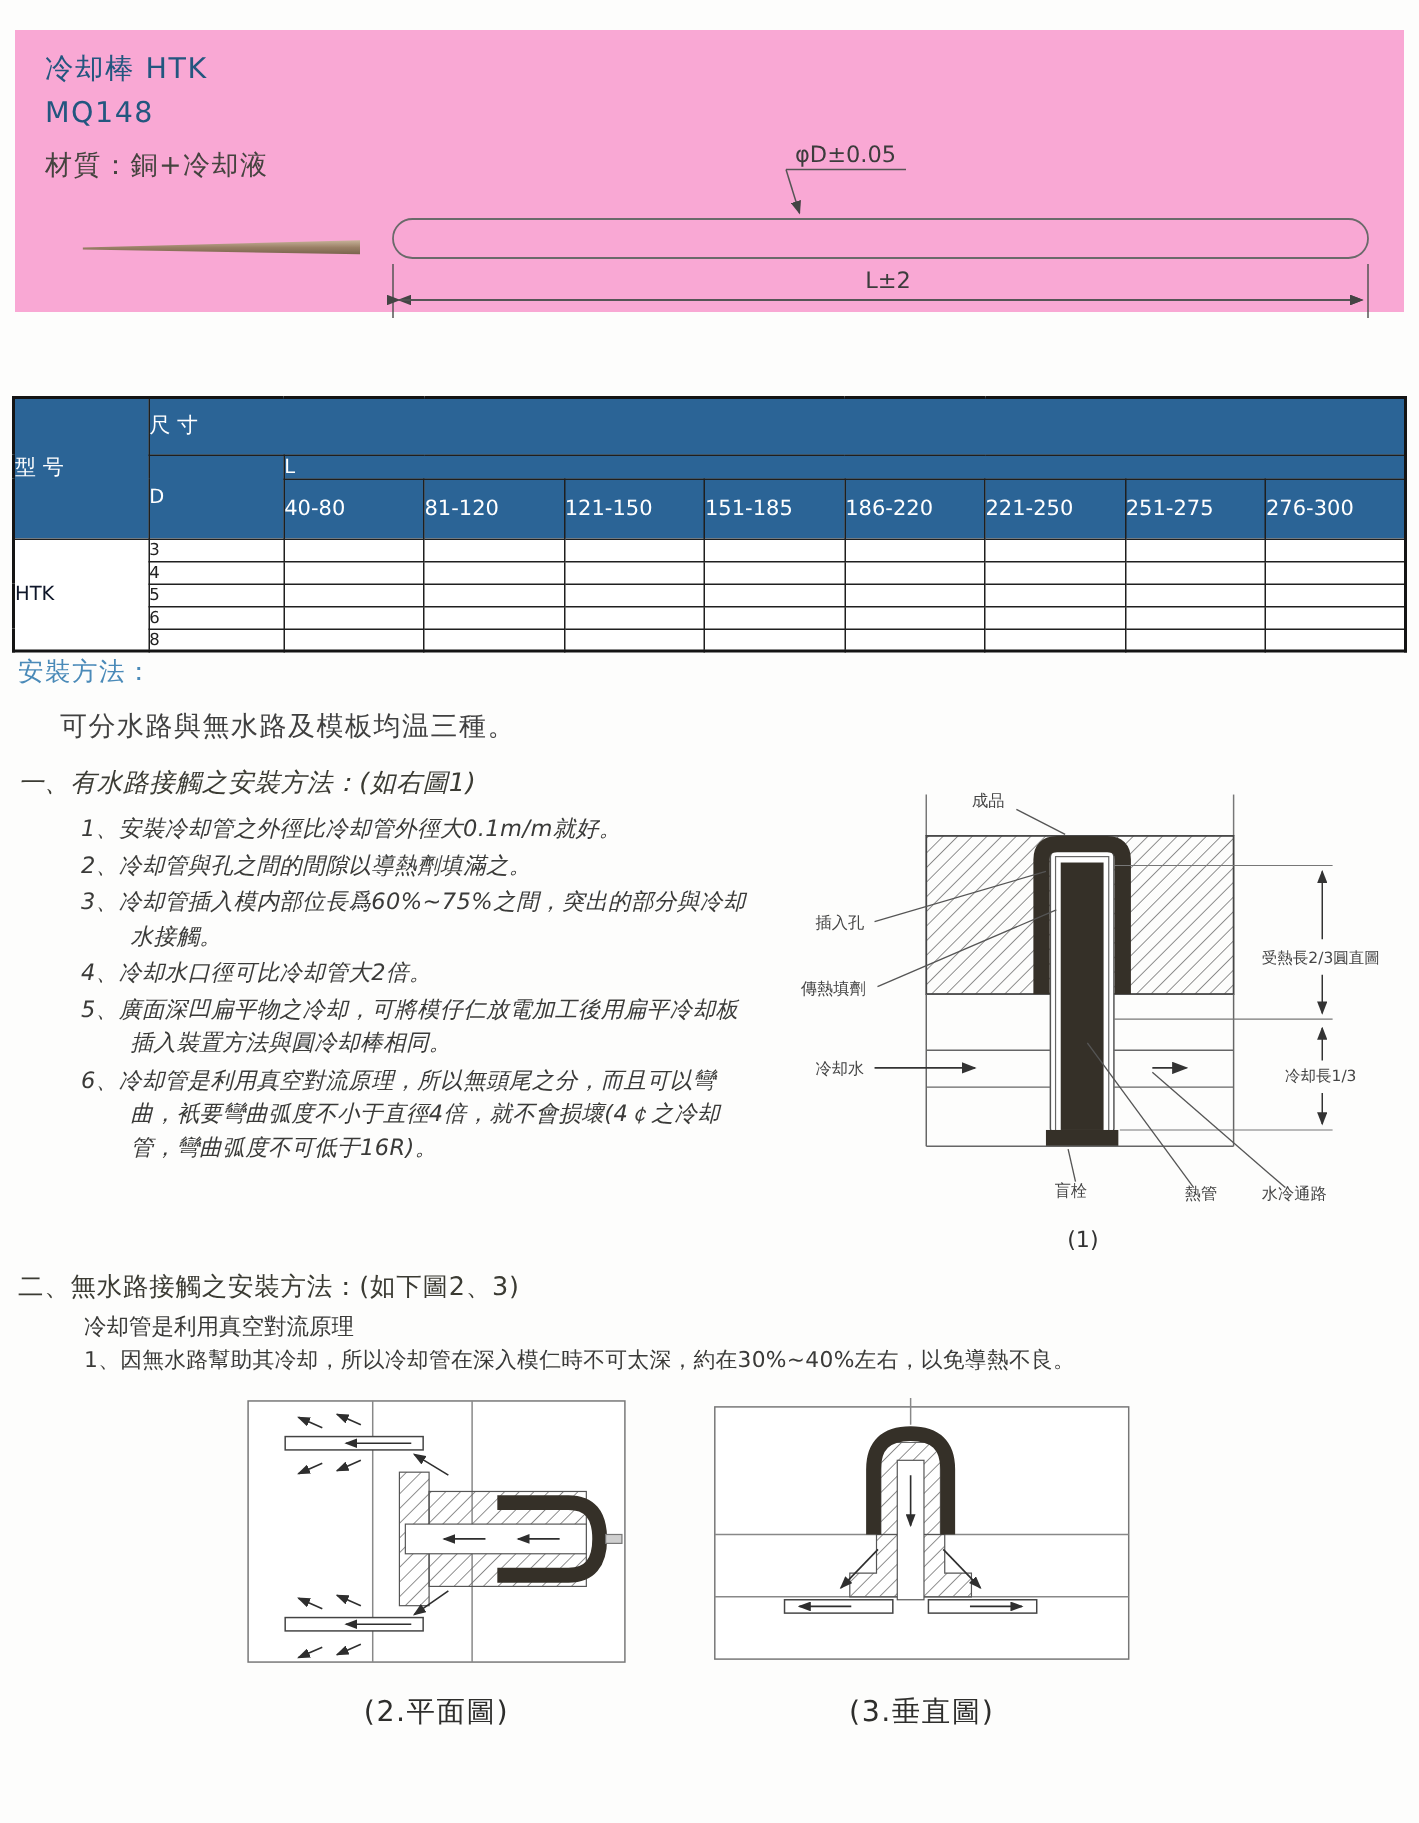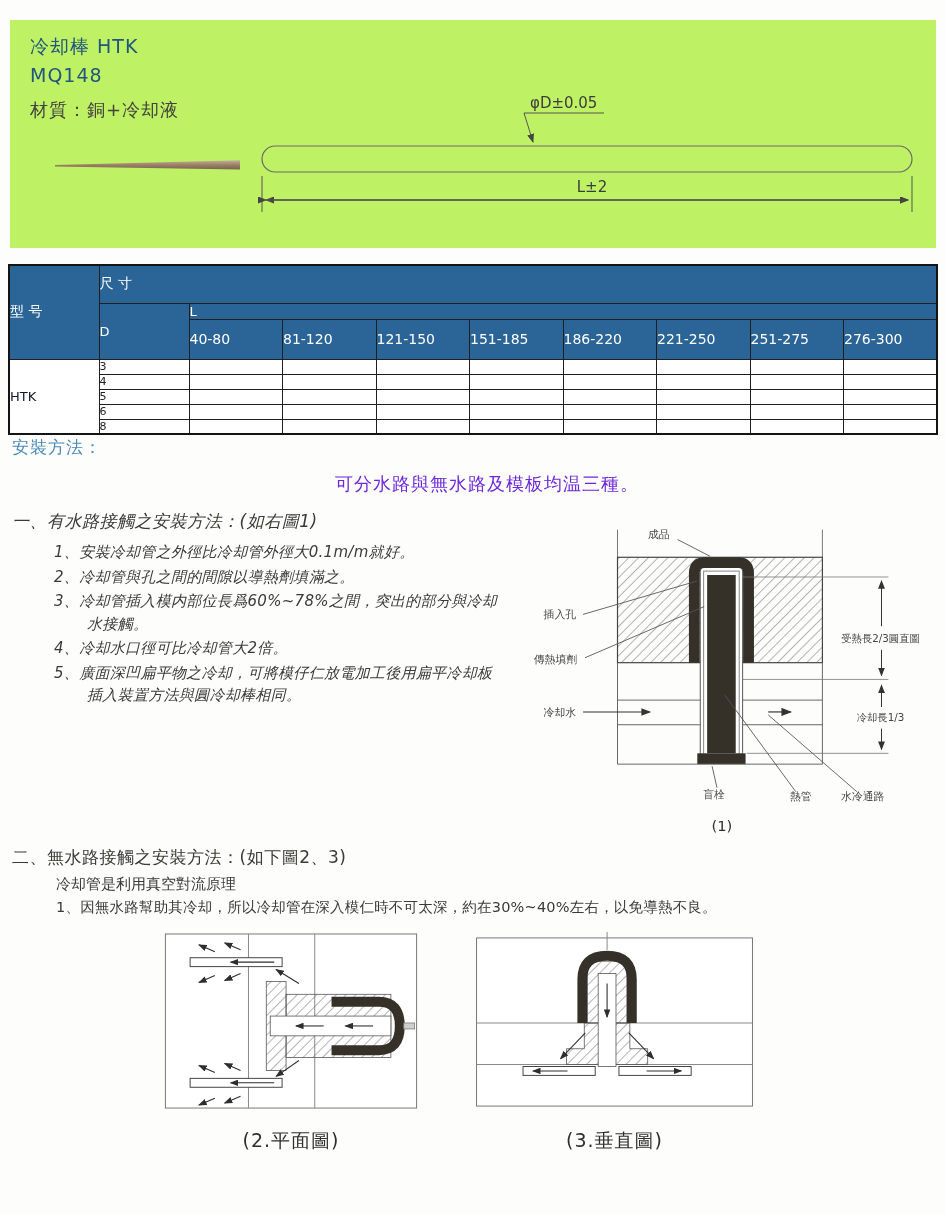--- a/index.html
+++ b/index.html
@@ -4,22 +4,22 @@
 <style>
   html,body{margin:0;padding:0;}
   body{
     width:946px;height:1215px;position:relative;overflow:hidden;
     background:#fdfdfc;
     font-family:"DejaVu Sans","Liberation Sans",sans-serif;
     color:#3a3a38;
   }
   
   .band{
-    position:absolute;left:10px;top:20px;width:926px;height:228px;
-    background:#bef264;
+    position:absolute;left:10px;top:20px;width:926px;height:188px;
+    background:#f9a8d4;
   }
   .band .title{
     position:absolute;left:20px;top:12px;font-size:19px;line-height:1.5;
     color:#23567f;letter-spacing:1px;
   }
   .band .material{
     position:absolute;left:20px;top:78px;font-size:18px;color:#45433f;
     font-weight:500;letter-spacing:1px;
   }
   .rod-photo{
@@ -45,21 +45,21 @@
   .hb{background:#2b6496 !important;color:#fff;}
   tr.r-size{height:38px}
   tr.r-l{height:16px;font-size:13px}
   tr.r-range{height:40px}
   tr.r-body{height:15px;font-size:11px;color:#222}
   tr.r-body td{line-height:1}
   td.model-body{font-size:13px;color:#0f172a}
   
   .install{position:absolute;left:12px;top:436px;width:922px;}
   .inst-head{font-size:17px;color:#4a8ab8;letter-spacing:1px;}
-  .intro{margin:13px 0 0 28px;font-size:18px;color:#6d28d9;letter-spacing:1px;text-align:center;}
+  .intro{margin:13px 0 0 28px;font-size:18px;color:#404040;letter-spacing:1px;}
   .sec1{display:flex;margin-top:14px;}
   .sec1-left{width:488px;flex:0 0 auto;font-style:italic;}
   .sec-title{font-size:17px;color:#3b3b33;letter-spacing:.5px;}
   .items1{margin:8px 0 0 42px;}
   .items1 .item{
     font-size:15px;line-height:1.5;margin-bottom:2px;
     padding-left:33px;text-indent:-33px;letter-spacing:.3px;
   }
   .fig1-wrap{flex:1;display:flex;justify-content:flex-end;}
   .sec2{margin-top:6px;}
@@ -201,23 +201,24 @@
 <div class="install">
   <div class="inst-head">安裝方法：</div>
   <div class="intro">可分水路與無水路及模板均温三種。</div>
 
   <div class="sec1">
     <div class="sec1-left">
       <div class="sec-title">一、有水路接觸之安裝方法：(如右圖1)</div>
       <div class="items1">
         <div class="item">1、安裝冷却管之外徑比冷却管外徑大0.1m/m就好。</div>
         <div class="item">2、冷却管與孔之間的間隙以導熱劑填滿之。</div>
-        <div class="item">3、冷却管插入模内部位長爲60%~78%之間，突出的部分與冷却水接觸。</div>
+        <div class="item">3、冷却管插入模内部位長爲60%~75%之間，突出的部分與冷却水接觸。</div>
         <div class="item">4、冷却水口徑可比冷却管大2倍。</div>
         <div class="item">5、廣面深凹扁平物之冷却，可將模仔仁放電加工後用扁平冷却板插入裝置方法與圓冷却棒相同。</div>
+        <div class="item">6、冷却管是利用真空對流原理，所以無頭尾之分，而且可以彎曲，衹要彎曲弧度不小于直徑4倍，就不會损壞(4￠之冷却管，彎曲弧度不可低于16R)。</div>
       </div>
     </div>
 
     <div class="fig1-wrap">
 
       <svg width="434" height="330" viewBox="0 0 440 335">
         <defs>
           <pattern id="h1" width="7" height="7" patternUnits="userSpaceOnUse" patternTransform="rotate(45)">
             <line x1="0" y1="0" x2="0" y2="7" stroke="#6a6a6a" stroke-width="1"></line>
           </pattern>

